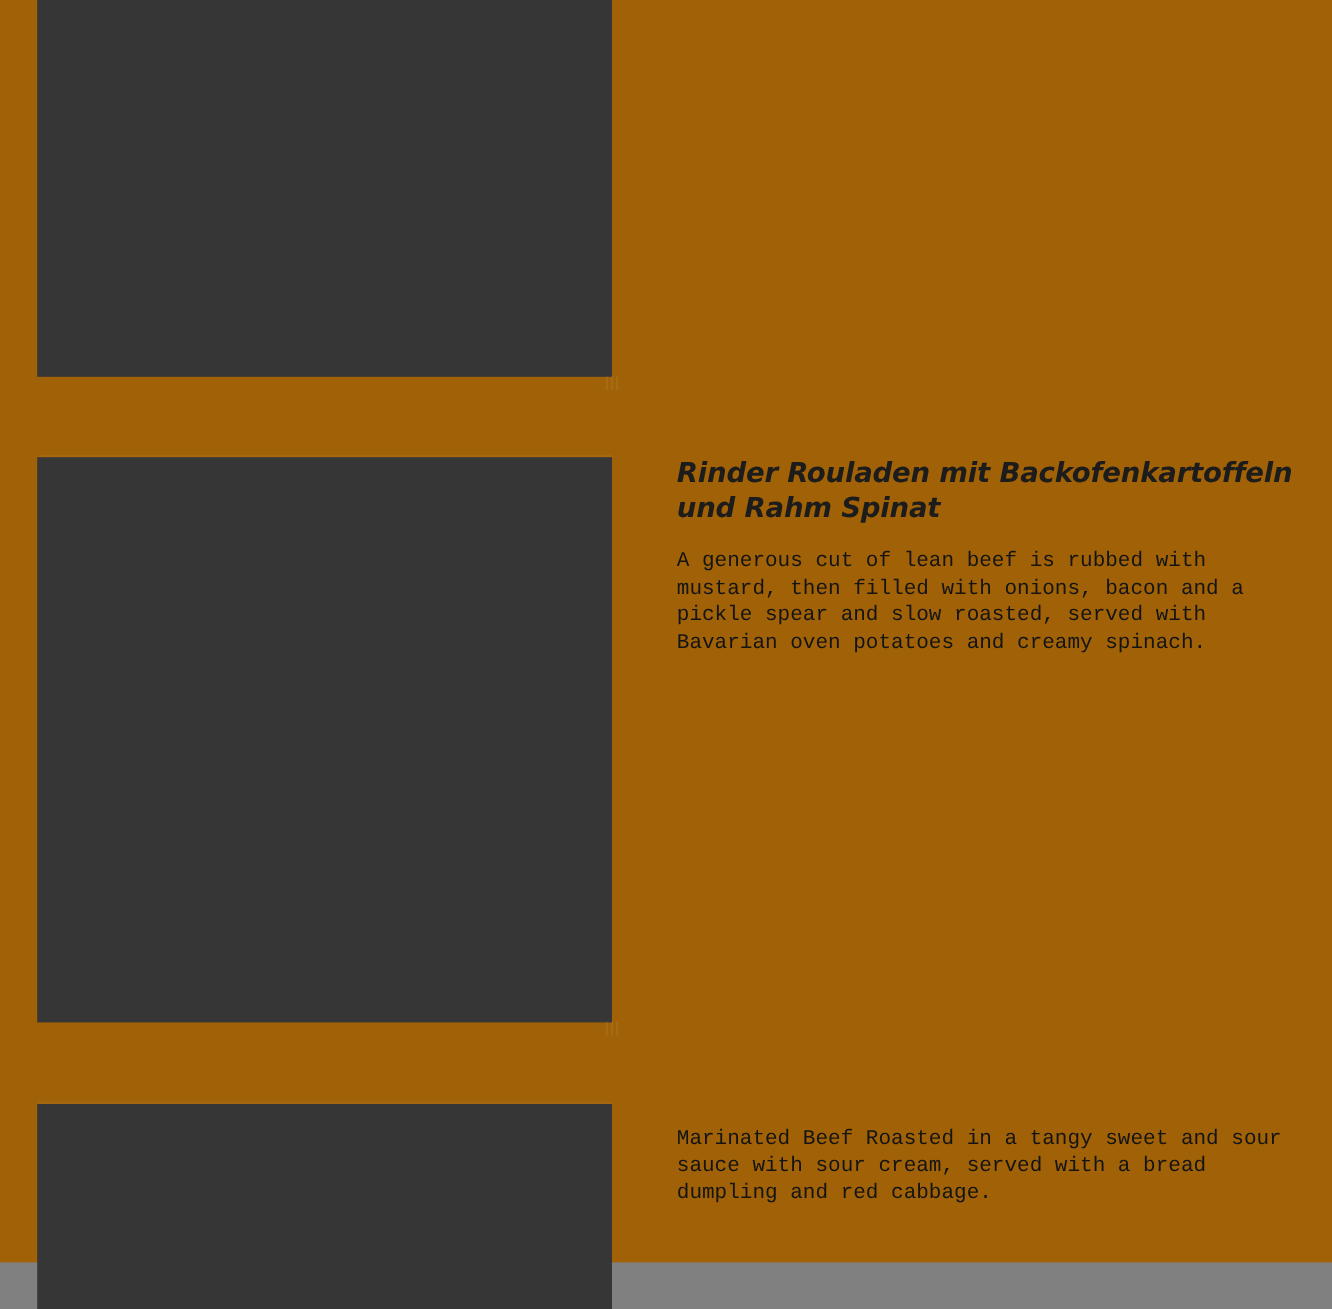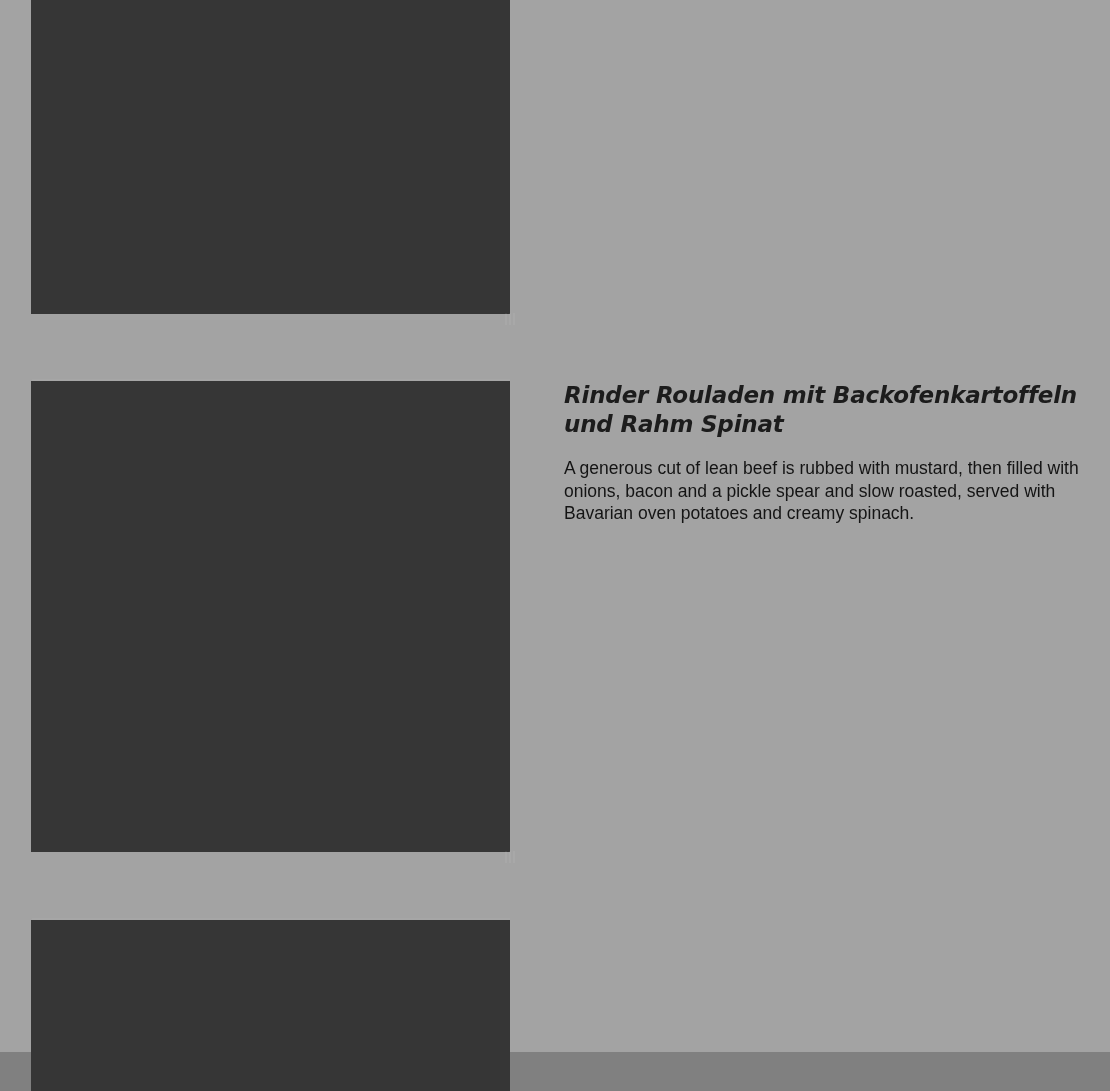--- a/index.html
+++ b/index.html
@@ -12,21 +12,21 @@
     background: #808080;
     font-family: "Liberation Serif", "DejaVu Serif", serif;
     overflow: hidden;
     position: relative;
   }
 
   .page {
     position: relative;
     width: 1110px;
     height: 1052px;
-    background: #a3a3a3;
+    background: #a16207;
   }
 
   
   .menu-item {
     position: absolute;
     left: 0;
     width: 1110px;
   }
 
   .thumb-col {
@@ -82,21 +82,21 @@
     font-style: italic;
     font-weight: bold;
     font-size: 23px;
     line-height: 29px;
     letter-spacing: -0.2px;
     color: #1c1c1c;
   }
 
   .dish-desc {
     margin: 18px 0 0 0;
-    font-family: Liberation Sans, sans-serif;
+    font-family: Liberation Mono, monospace;
     font-size: 17.5px;
     line-height: 22.6px;
     color: #141414;
   }
 
   
   #item-1 { top: -234px; }
   #item-1 .thumb { height: 548px; }
 
   #item-2 { top: 381px; }
@@ -127,16 +127,17 @@
       <h3 class="dish-title">Rinder Rouladen mit Backofenkartoffeln und Rahm Spinat</h3>
       <p class="dish-desc">A generous cut of lean beef is rubbed with mustard, then filled with onions, bacon and a pickle spear and slow roasted, served with Bavarian oven potatoes and creamy spinach.</p>
     </div>
   </div>
 
   <div class="menu-item" id="item-3">
     <div class="thumb-col">
       <div class="thumb"></div>
     </div>
     <div class="text-col">
+      <p class="dish-desc">Marinated Beef Roasted in a tangy sweet and sour sauce with sour cream, served with a bread dumpling and red cabbage.</p>
     </div>
   </div>
 
 </div>
 
 </body></html>

